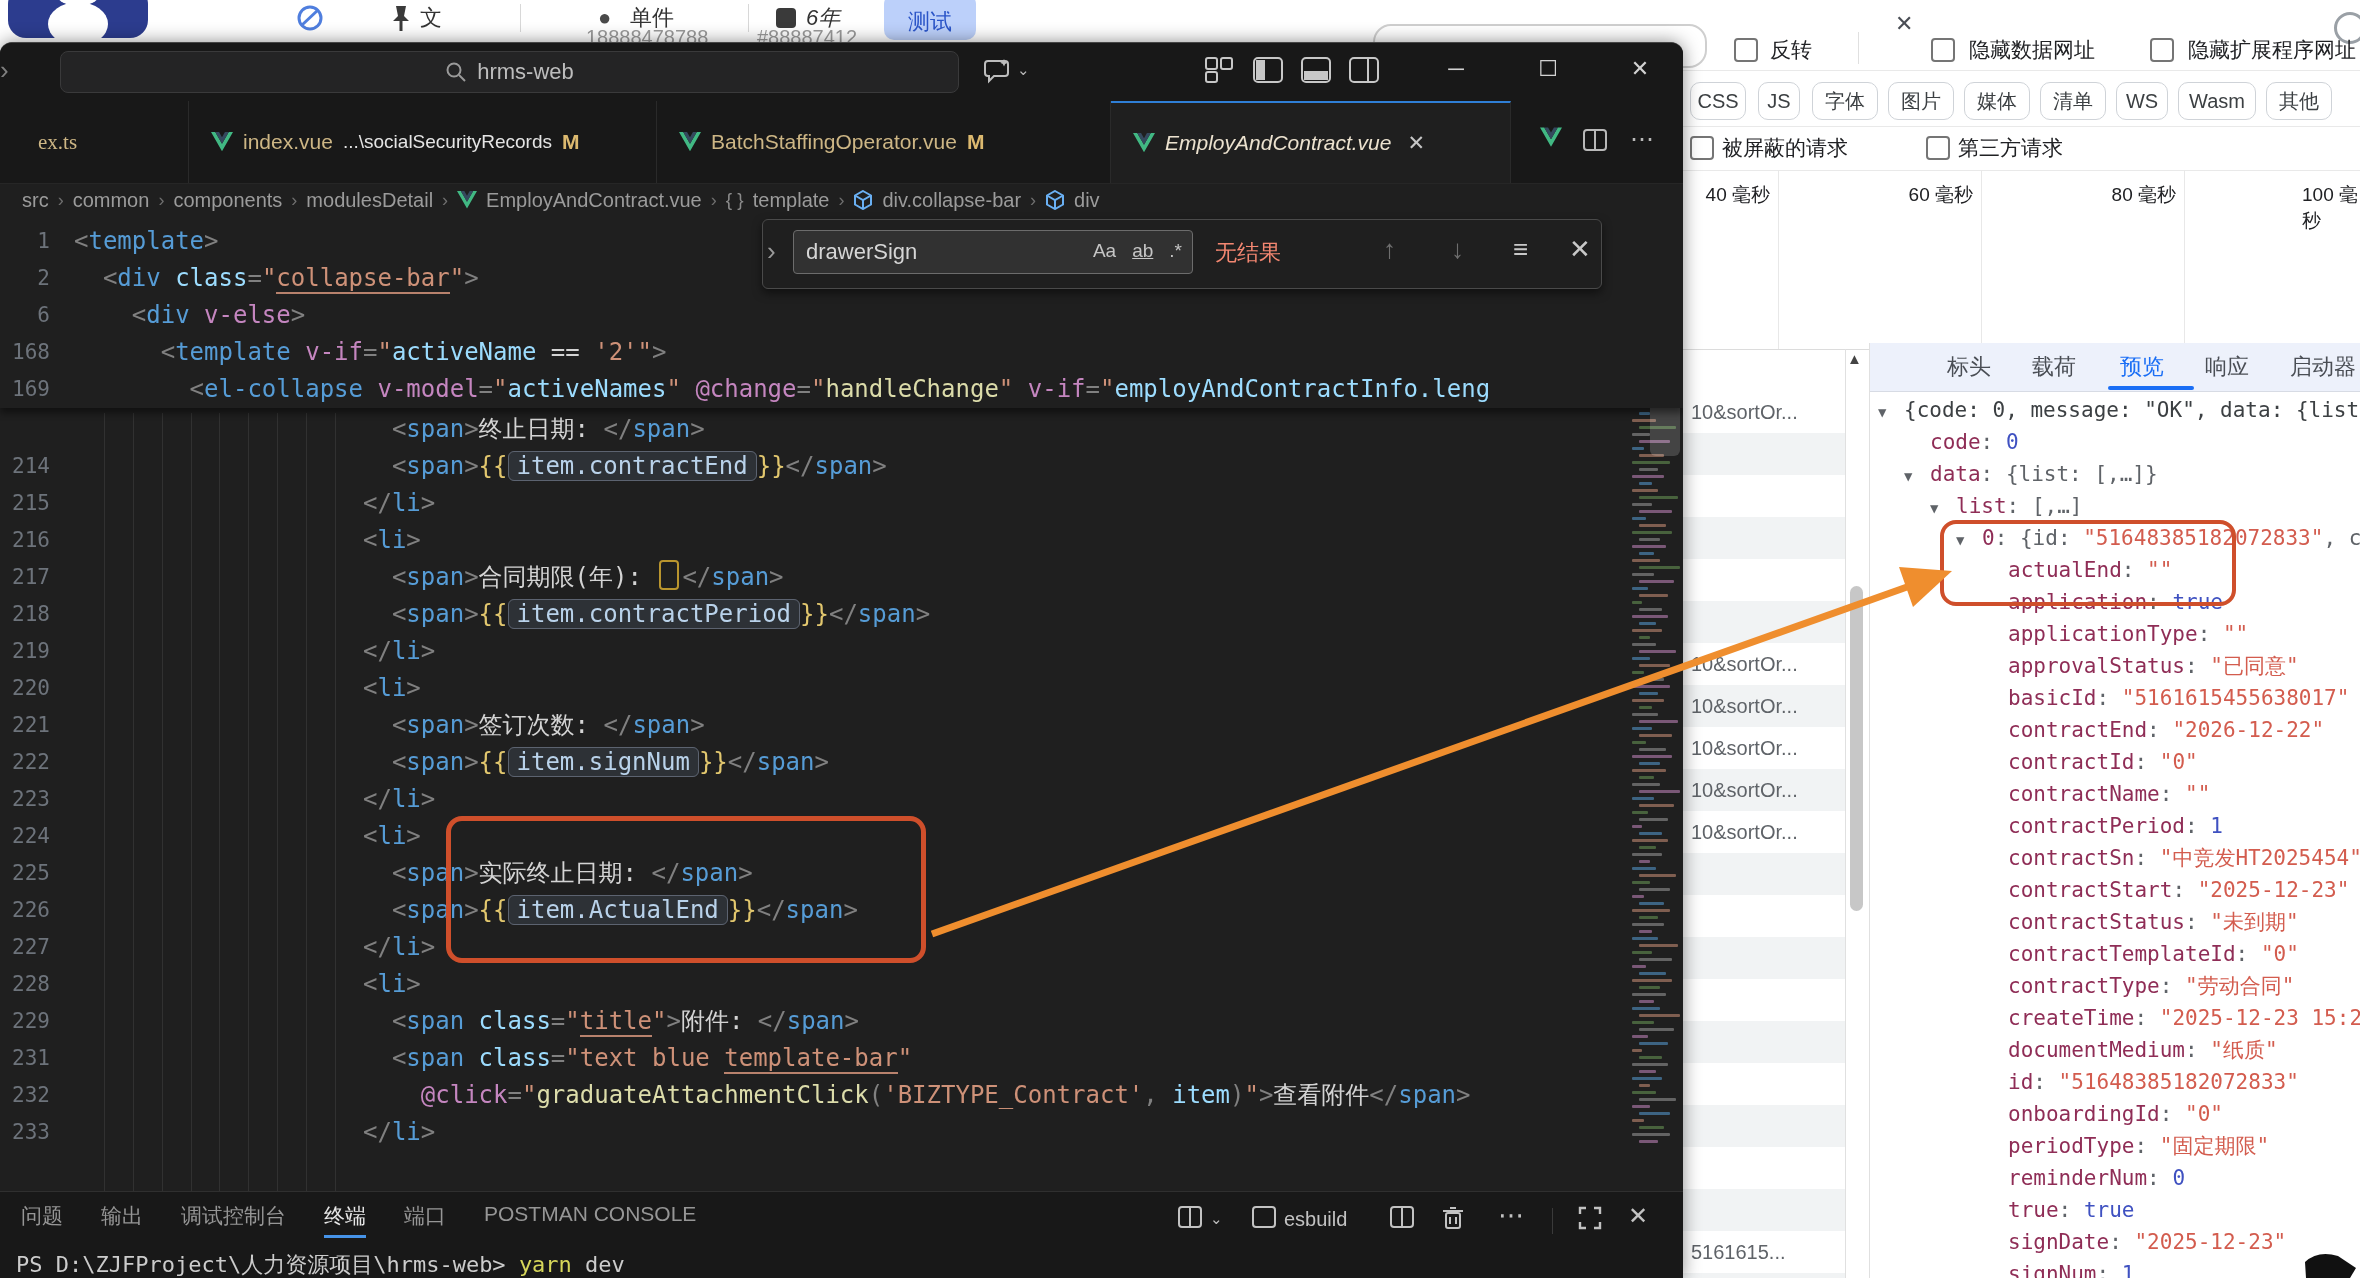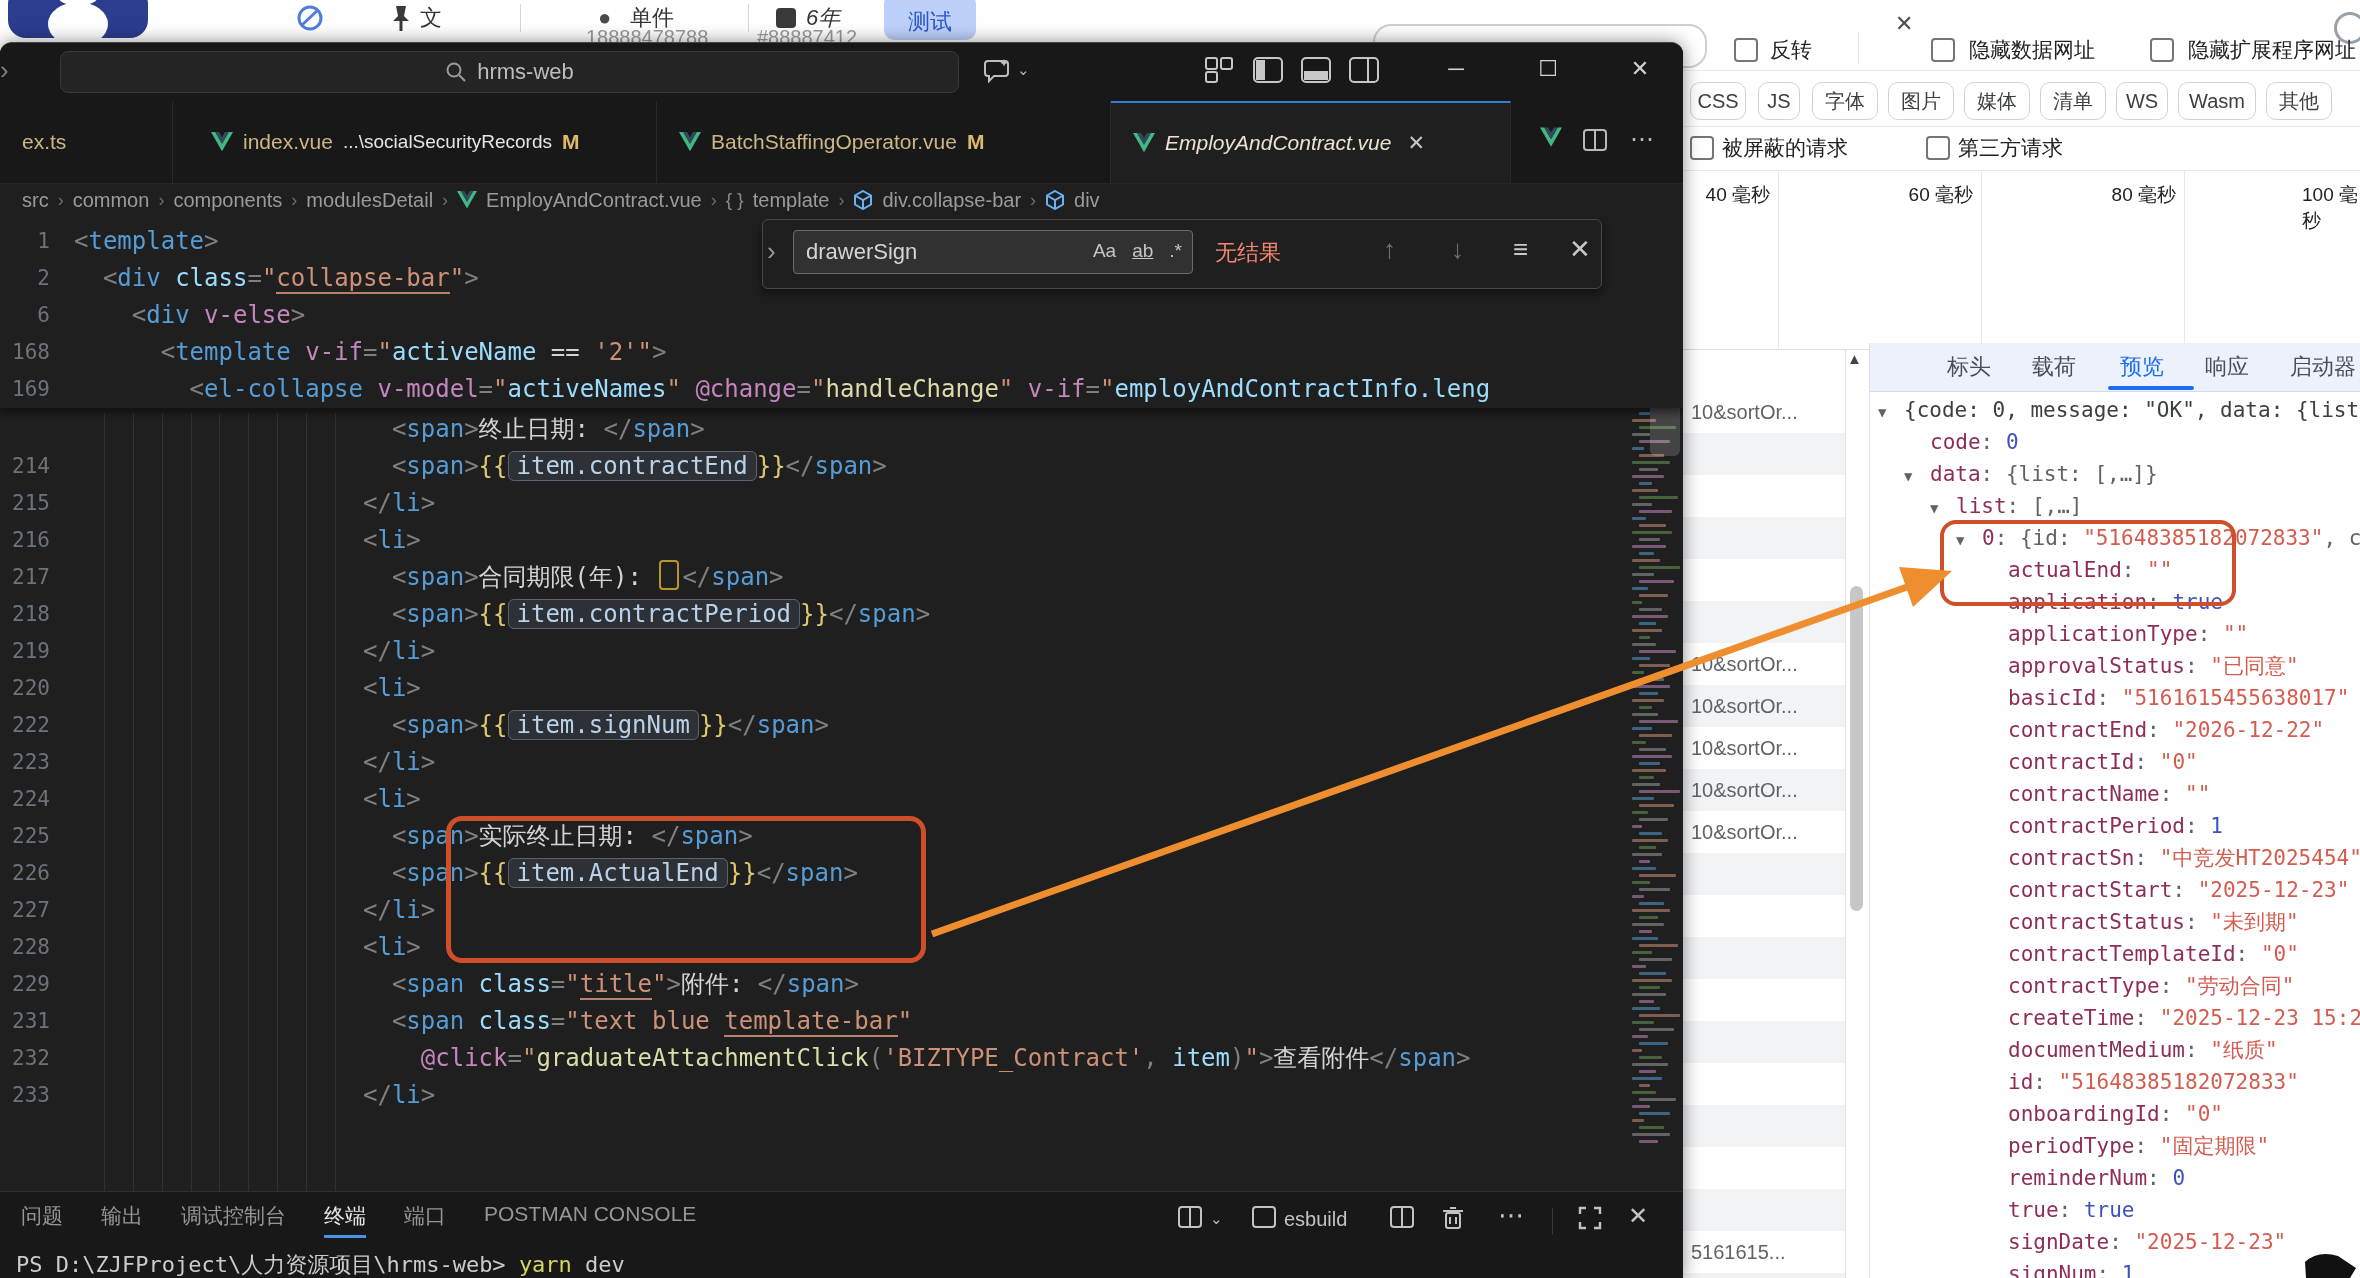--- a/index.html
+++ b/index.html
@@ -305,21 +305,21 @@
           <rect x="1" y="1" width="28" height="24" rx="4" fill="none" stroke="#c7c7c7" stroke-width="2"></rect>
           <line x1="19" y1="2" x2="19" y2="24" stroke="#c7c7c7" stroke-width="2"></line>
         </svg>
       </span>
     <span class="abs wc" style="left:1438px;">─</span>
     <span class="abs wc" style="left:1530px;">☐</span>
     <span class="abs wc" style="left:1622px;">✕</span>
   </div>
 
   <div class="abs" id="tabsbar">
-      <div class="tab" style="left: 0px; width: 173px;">
+      <div class="tab" style="left: 16px; width: 173px; font-family: Liberation Serif, serif;">
         <span class="fname">ex.ts</span>
       </div>
       <div class="tab" style="left: 189px; width: 468px;">
         <svg width="22" height="19.25" viewBox="0 0 24 21">
           <path fill="#41B883" d="M12 21 0 0h4.6L12 12.9 19.4 0H24Z"></path>
           <path fill="#34495E" d="M12 12.9 4.6 0h4.2L12 5.6 15.2 0h4.2Z"></path>
         </svg>
         <span class="fname">index.vue</span>
         <span class="fdesc">...\socialSecurityRecords</span>
         <span class="badge">M</span>
@@ -400,20 +400,21 @@
       </div>
     <div id="scrolled">
         <div class="code-row"><div class="lnum"></div><span class="lcontent"><span class="tok-w">                      </span><span class="tok-p">&lt;</span><span class="tok-t">span</span><span class="tok-p">&gt;</span><span class="tok-w">终止日期: </span><span class="tok-p">&lt;/</span><span class="tok-t">span</span><span class="tok-p">&gt;</span></span></div>
         <div class="code-row"><div class="lnum">214</div><span class="lcontent"><span class="tok-w">                      </span><span class="tok-p">&lt;</span><span class="tok-t">span</span><span class="tok-p">&gt;</span><span class="tok-y">{{</span><span class="bx mono">item.contractEnd</span><span class="tok-y">}}</span><span class="tok-p">&lt;/</span><span class="tok-t">span</span><span class="tok-p">&gt;</span></span></div>
         <div class="code-row"><div class="lnum">215</div><span class="lcontent"><span class="tok-w">                    </span><span class="tok-p">&lt;/</span><span class="tok-t">li</span><span class="tok-p">&gt;</span></span></div>
         <div class="code-row"><div class="lnum">216</div><span class="lcontent"><span class="tok-w">                    </span><span class="tok-p">&lt;</span><span class="tok-t">li</span><span class="tok-p">&gt;</span></span></div>
         <div class="code-row"><div class="lnum">217</div><span class="lcontent"><span class="tok-w">                      </span><span class="tok-p">&lt;</span><span class="tok-t">span</span><span class="tok-p">&gt;</span><span class="tok-w">合同期限(年): </span><span class="tabstop"></span><span class="tok-p">&lt;/</span><span class="tok-t">span</span><span class="tok-p">&gt;</span></span></div>
         <div class="code-row"><div class="lnum">218</div><span class="lcontent"><span class="tok-w">                      </span><span class="tok-p">&lt;</span><span class="tok-t">span</span><span class="tok-p">&gt;</span><span class="tok-y">{{</span><span class="bx mono">item.contractPeriod</span><span class="tok-y">}}</span><span class="tok-p">&lt;/</span><span class="tok-t">span</span><span class="tok-p">&gt;</span></span></div>
         <div class="code-row"><div class="lnum">219</div><span class="lcontent"><span class="tok-w">                    </span><span class="tok-p">&lt;/</span><span class="tok-t">li</span><span class="tok-p">&gt;</span></span></div>
         <div class="code-row"><div class="lnum">220</div><span class="lcontent"><span class="tok-w">                    </span><span class="tok-p">&lt;</span><span class="tok-t">li</span><span class="tok-p">&gt;</span></span></div>
+        <div class="code-row"><div class="lnum">221</div><span class="lcontent"><span class="tok-w">                      </span><span class="tok-p">&lt;</span><span class="tok-t">span</span><span class="tok-p">&gt;</span><span class="tok-w">签订次数: </span><span class="tok-p">&lt;/</span><span class="tok-t">span</span><span class="tok-p">&gt;</span></span></div>
         <div class="code-row"><div class="lnum">222</div><span class="lcontent"><span class="tok-w">                      </span><span class="tok-p">&lt;</span><span class="tok-t">span</span><span class="tok-p">&gt;</span><span class="tok-y">{{</span><span class="bx mono">item.signNum</span><span class="tok-y">}}</span><span class="tok-p">&lt;/</span><span class="tok-t">span</span><span class="tok-p">&gt;</span></span></div>
         <div class="code-row"><div class="lnum">223</div><span class="lcontent"><span class="tok-w">                    </span><span class="tok-p">&lt;/</span><span class="tok-t">li</span><span class="tok-p">&gt;</span></span></div>
         <div class="code-row"><div class="lnum">224</div><span class="lcontent"><span class="tok-w">                    </span><span class="tok-p">&lt;</span><span class="tok-t">li</span><span class="tok-p">&gt;</span></span></div>
         <div class="code-row"><div class="lnum">225</div><span class="lcontent"><span class="tok-w">                      </span><span class="tok-p">&lt;</span><span class="tok-t">span</span><span class="tok-p">&gt;</span><span class="tok-w">实际终止日期: </span><span class="tok-p">&lt;/</span><span class="tok-t">span</span><span class="tok-p">&gt;</span></span></div>
         <div class="code-row"><div class="lnum">226</div><span class="lcontent"><span class="tok-w">                      </span><span class="tok-p">&lt;</span><span class="tok-t">span</span><span class="tok-p">&gt;</span><span class="tok-y">{{</span><span class="bx mono">item.ActualEnd</span><span class="tok-y">}}</span><span class="tok-p">&lt;/</span><span class="tok-t">span</span><span class="tok-p">&gt;</span></span></div>
         <div class="code-row"><div class="lnum">227</div><span class="lcontent"><span class="tok-w">                    </span><span class="tok-p">&lt;/</span><span class="tok-t">li</span><span class="tok-p">&gt;</span></span></div>
         <div class="code-row"><div class="lnum">228</div><span class="lcontent"><span class="tok-w">                    </span><span class="tok-p">&lt;</span><span class="tok-t">li</span><span class="tok-p">&gt;</span></span></div>
         <div class="code-row"><div class="lnum">229</div><span class="lcontent"><span class="tok-w">                      </span><span class="tok-p">&lt;</span><span class="tok-t">span</span><span class="tok-w"> </span><span class="tok-a">class</span><span class="tok-p">=</span><span class="tok-s">"</span><span class="tok-u">title</span><span class="tok-s">"</span><span class="tok-p">&gt;</span><span class="tok-w">附件: </span><span class="tok-p">&lt;/</span><span class="tok-t">span</span><span class="tok-p">&gt;</span></span></div>
         <div class="code-row"><div class="lnum">231</div><span class="lcontent"><span class="tok-w">                      </span><span class="tok-p">&lt;</span><span class="tok-t">span</span><span class="tok-w"> </span><span class="tok-a">class</span><span class="tok-p">=</span><span class="tok-s">"text blue </span><span class="tok-u">template-bar</span><span class="tok-s">"</span></span></div>
         <div class="code-row"><div class="lnum">232</div><span class="lcontent"><span class="tok-w">                        </span><span class="tok-d">@click</span><span class="tok-p">=</span><span class="tok-s">"</span><span class="tok-f">graduateAttachmentClick</span><span class="tok-p">(</span><span class="tok-s">'BIZTYPE_Contract'</span><span class="tok-p">, </span><span class="tok-e">item</span><span class="tok-p">)</span><span class="tok-s">"</span><span class="tok-p">&gt;</span><span class="tok-w">查看附件</span><span class="tok-p">&lt;/</span><span class="tok-t">span</span><span class="tok-p">&gt;</span></span></div>

